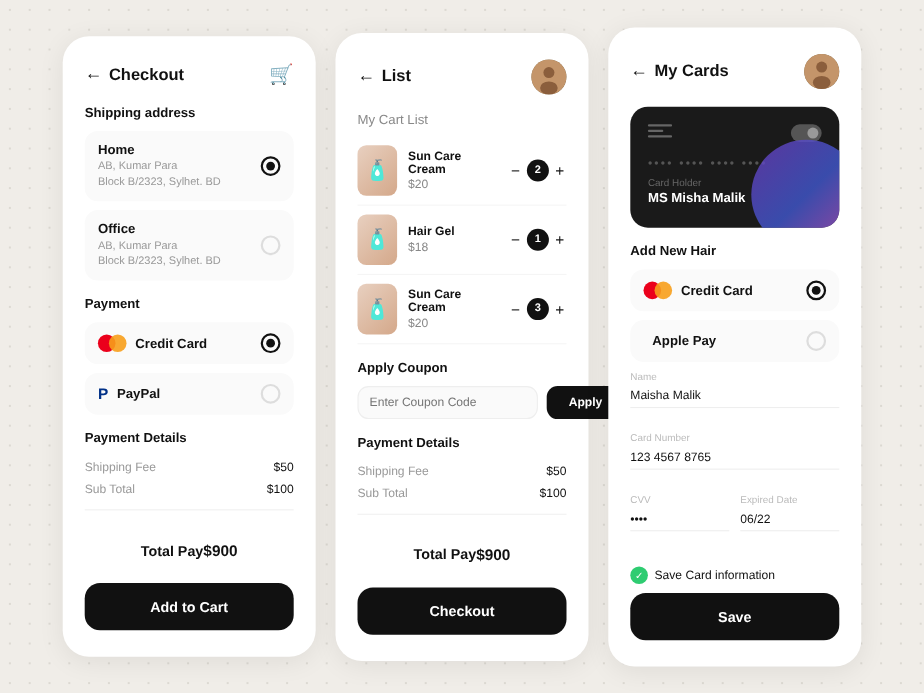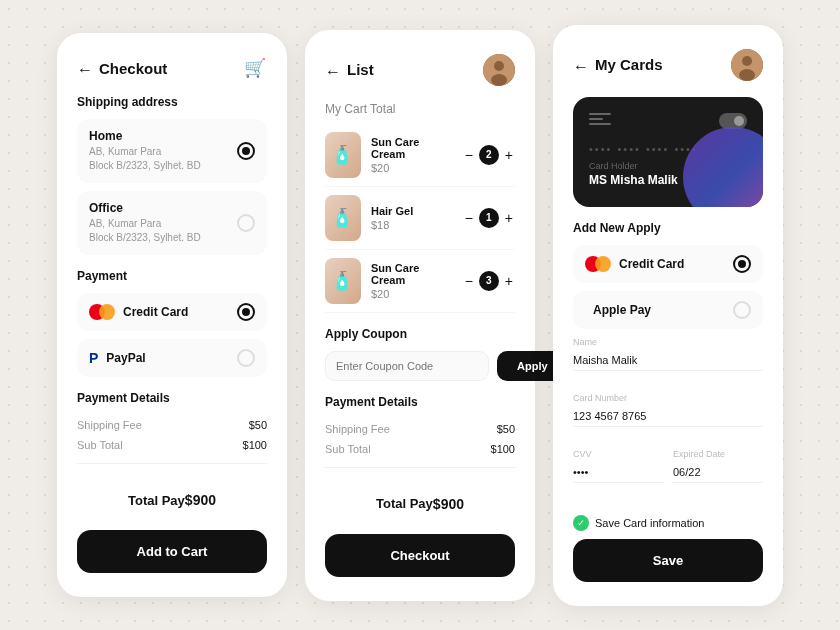--- a/index.html
+++ b/index.html
@@ -592,21 +592,21 @@
     </button>
     <div class="avatar">
       <svg width="32" height="32" viewBox="0 0 32 32" fill="none">
         <circle cx="16" cy="16" r="16" fill="#c4956a"></circle>
         <circle cx="16" cy="12" r="5" fill="#8b5e3c"></circle>
         <ellipse cx="16" cy="26" rx="8" ry="6" fill="#8b5e3c"></ellipse>
       </svg>
     </div>
   </div>
 
-  <div class="my-cart-subtitle">My Cart Total</div>
+  <div class="my-cart-subtitle">My Cart List</div>
 
   <div class="cart-item">
     <div class="product-img">🧴</div>
     <div class="cart-item-info">
       <div class="cart-item-name">Sun Care Cream</div>
       <div class="cart-item-price">$20</div>
     </div>
     <div class="qty-control">
       <button class="qty-btn">−</button>
       <div class="qty-badge">2</div>
@@ -688,21 +688,21 @@
       </div>
     </div>
     <div class="card-toggle">
       <div class="toggle-knob"></div>
     </div>
     <div class="card-dots">•••• •••• •••• ••••</div>
     <div class="card-holder-label">Card Holder</div>
     <div class="card-holder-name">MS Misha Malik</div>
   </div>
 
-  <div class="add-new-title">Add New Apply</div>
+  <div class="add-new-title">Add New Hair</div>
 
   <div class="payment-item">
     <div class="payment-left">
       <div class="mc-icon">
         <div class="mc-circle mc-red"></div>
         <div class="mc-circle mc-orange"></div>
       </div>
       <span class="payment-label">Credit Card</span>
     </div>
     <div class="radio-outer selected">

